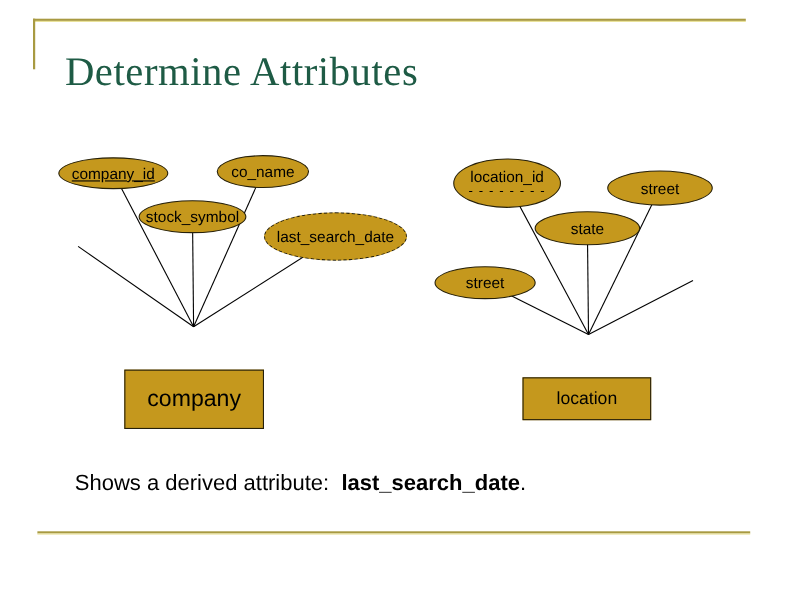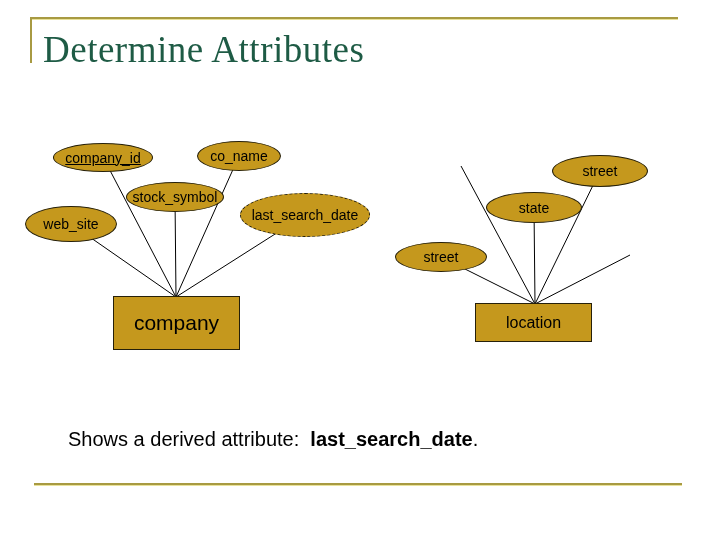--- a/index.html
+++ b/index.html
@@ -9,21 +9,21 @@
   }
   
   .rule{position:absolute;}
   .top-h{left:30px;top:17px;width:648px;height:2px;background:#a89a42;}
   .top-h-light{left:30px;top:19px;width:648px;height:1px;background:#e9e29a;}
   .left-v{left:30px;top:17px;width:2px;height:46px;background:#a89a42;}
   .bottom-h{left:34px;top:483px;width:648px;height:2px;background:#a89a42;}
   .bottom-h-light{left:34px;top:485px;width:648px;height:1px;background:#e9e29a;}
 
   .title{
-    position:absolute;left:43px;top:28px;margin:0;
+    position:absolute;left:43px;top:28px;margin:16px;
     font-family:"Liberation Serif",serif;font-weight:normal;
     font-size:37px;line-height:1.2;color:#1e5b45;letter-spacing:0.5px;
   }
 
   .diagram{position:absolute;left:0;top:0;width:720px;height:480px;}
   .connectors{position:absolute;left:0;top:0;}
   .connectors line{stroke:#000000;stroke-width:1;}
 
   .attr{
     position:absolute;box-sizing:border-box;
@@ -32,21 +32,21 @@
     font-size:14px;color:#000;text-align:center;
   }
   .attr.derived{border:1px dashed #26200a;}
   .attr.col{flex-direction:column;line-height:1.1;}
   .attr .key{text-decoration:underline;}
   .dash-row{font-size:12px;letter-spacing:1px;margin-top:-1px;}
 
   .entity{
     position:absolute;box-sizing:border-box;
     background:#c5981d;border:1px solid #26200a;
-    display:flex;align-items:center;justify-content:center;color:#000;
+    display:flex;align-items:center;justify-content:center;color:#000;margin-top:40px;
   }
 
   .caption{
     position:absolute;left:52px;top:412px;margin:16px;
     font-size:20px;color:#000;white-space:pre;
   }
   .caption .hl{font-weight:bold;}
 </style>
 </head>
 <body>
@@ -79,28 +79,29 @@
     </div>
 
     <div class="attr" style="left:197px;top:141px;width:84px;height:30px;">
       <span>co_name</span>
     </div>
 
     <div class="attr" style="left:126px;top:182px;width:98px;height:30px;">
       <span>stock_symbol</span>
     </div>
 
-    <div class="attr" style="left:25px;top:206px;width:92px;height:36px;">
-      <span>web_site</span>
-    </div>
 
     <div class="attr derived" style="left:240px;top:193px;width:130px;height:44px;">
       <span>last_search_date</span>
     </div>
 
+    <div class="attr col" style="left:412px;top:144px;width:98px;height:45px;">
+      <span>location_id</span>
+      <span class="dash-row">- - - - - - - -</span>
+    </div>
 
     <div class="attr" style="left:552px;top:155px;width:96px;height:32px;">
       <span>street</span>
     </div>
 
     <div class="attr" style="left:486px;top:192px;width:96px;height:31px;">
       <span>state</span>
     </div>
 
     <div class="attr" style="left:395px;top:242px;width:92px;height:30px;">

